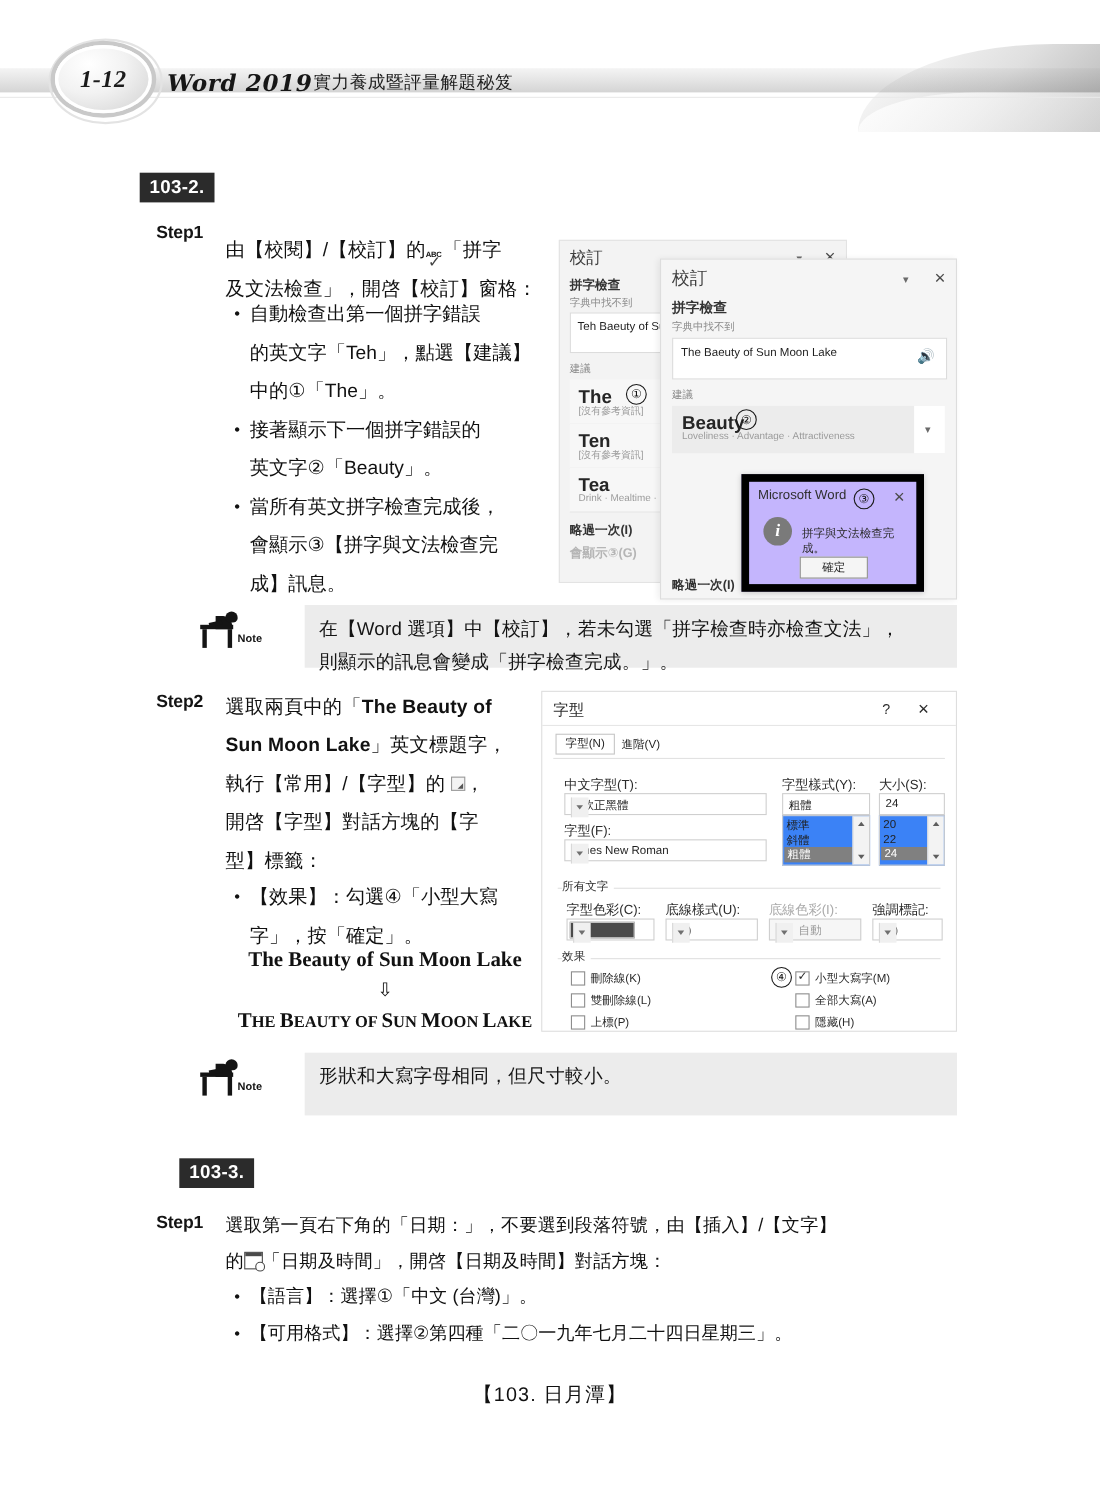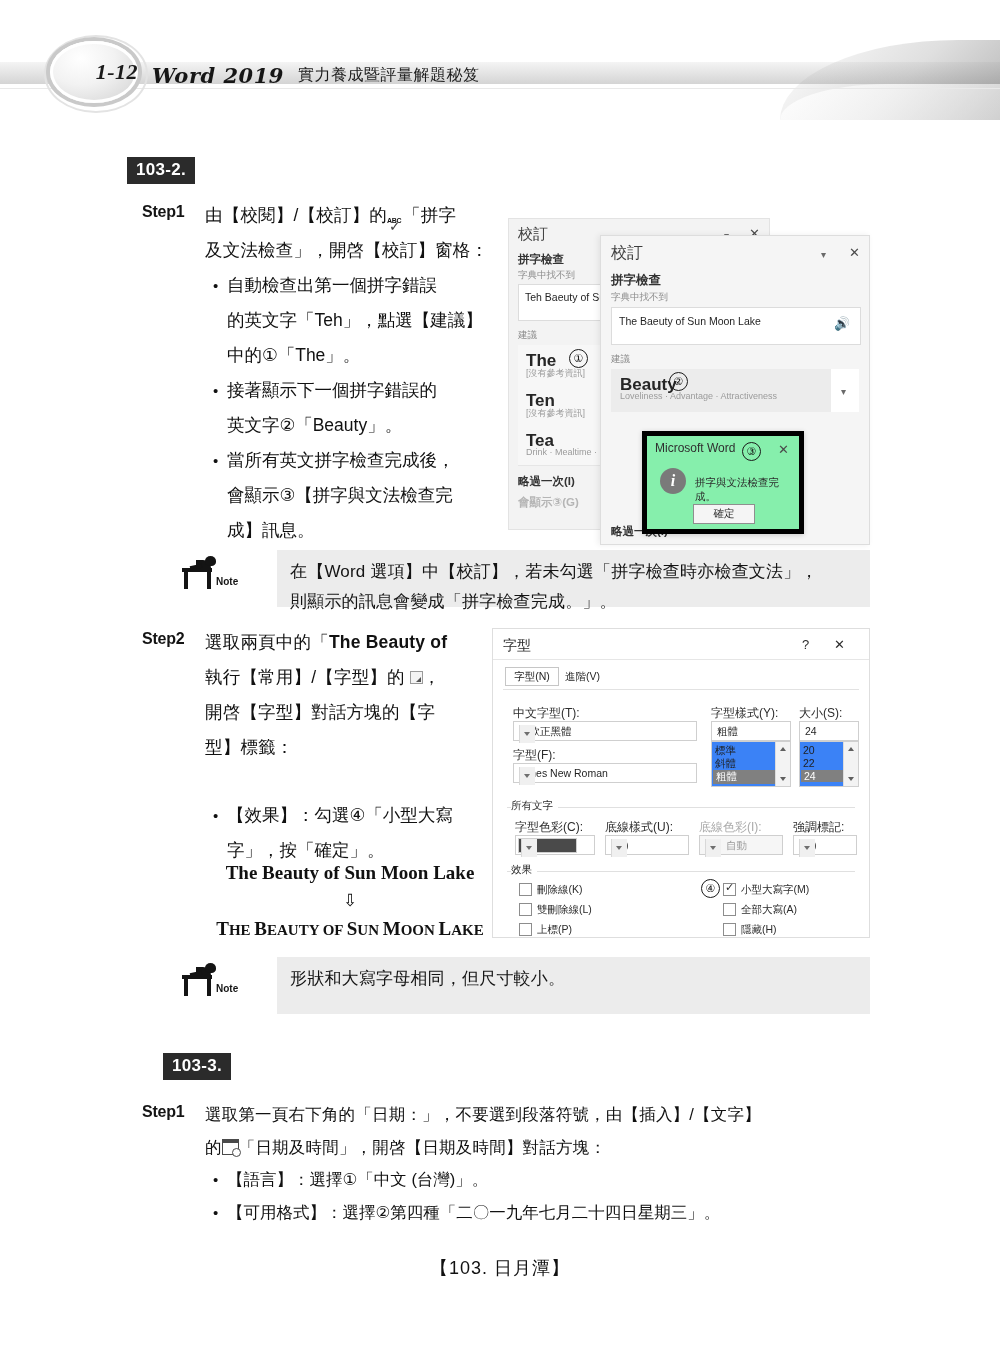--- a/index.html
+++ b/index.html
@@ -27,31 +27,31 @@
     content:"";position:absolute;left:0;top:44px;width:220px;height:36px;
     background:linear-gradient(135deg,rgba(255,255,255,.85),rgba(235,235,235,.5));
     border-top-left-radius:180px 60px;
   }
   .hdr-hairline{position:absolute;left:0;top:88px;width:1000px;height:1px;background:#e9e9e9;}
   .pagenum-badge{
     position:absolute;left:50px;top:41px;width:88px;height:62px;
     border-radius:50%;
     background:radial-gradient(ellipse at 35% 28%,#ffffff 0%,#f2f2f2 42%,#dcdcdc 78%,#cfcfcf 100%);
     box-shadow:0 0 0 3px #ffffff inset,0 0 0 4px #c9c9c9;
-    display:flex;align-items:center;justify-content:flex-end;
+    display:flex;align-items:center;justify-content:center;
   }
   .pagenum-badge span{
     font-family:"Liberation Serif","DejaVu Serif",serif;
     font-style:italic;font-weight:bold;font-size:22px;color:#1b1b1b;letter-spacing:.5px;
   }
   .badge-ring{
     position:absolute;left:44px;top:35px;width:100px;height:74px;
     border:2px solid #e3e3e3;border-radius:50%;
   }
-  .hdr-title{position:absolute;left:152px;top:62px;display:flex;align-items:center;gap:14px;height:26px;}
+  .hdr-title{position:absolute;left:152px;top:62px;display:flex;align-items:center;gap:1px;height:26px;}
   .hdr-title .brand{
     font-family:"DejaVu Serif",serif;font-style:italic;font-weight:bold;font-size:21px;
     letter-spacing:.5px;color:#161616;
   }
   .hdr-title .sub{font-size:16px;color:#1b1b1b;letter-spacing:.5px;}
 
   
   .sec-label{
     position:absolute;background:#2b2b2b;color:#ffffff;
     font-weight:bold;font-size:17px;padding:3px 9px 4px 9px;letter-spacing:.3px;
@@ -138,21 +138,21 @@
   .fd-group{position:absolute;border-top:1px solid #e0e0e0;}
   .fd-glab{position:absolute;background:#ffffff;font-size:10.5px;color:#2c2c2c;padding-right:5px;}
   .cb{position:absolute;width:11px;height:11px;border:1px solid #8d8d8d;background:#fff;}
   .cb.on:after{content:"\2713";position:absolute;left:1px;top:-3px;font-size:11px;color:#2b2b2b;}
   .cb-lab{position:absolute;font-size:10.5px;color:#2c2c2c;}
   .tab-on{position:absolute;background:#ffffff;border:1px solid #c6c6c6;font-size:10.5px;color:#1f1f1f;text-align:center;}
   .tab-off{position:absolute;font-size:10.5px;color:#1f1f1f;}
   .swatch{position:absolute;background:#4a4a4a;border:1px solid #cfcfcf;}
 
   
-  .msgbox{position:absolute;background:#86efac;border:5px solid #000000;box-shadow:0 1px 5px rgba(0,0,0,.18);}
+  .msgbox{position:absolute;background:#c4b5fd;border:7px solid #000000;box-shadow:0 1px 5px rgba(0,0,0,.18);margin-left:32px;}
   .msg-title{position:absolute;font-size:12px;color:#2f2f2f;}
   .msg-info{position:absolute;width:26px;height:26px;border-radius:50%;background:#7a7a7a;color:#fff;display:flex;align-items:center;justify-content:center;font-style:italic;font-weight:bold;font-size:16px;font-family:"Liberation Serif",serif;}
   .msg-text{position:absolute;font-size:10.5px;color:#2b2b2b;}
   .msg-btn{position:absolute;background:#f5f5f5;border:1px solid #8f8f8f;font-size:10.5px;color:#1f1f1f;display:flex;align-items:center;justify-content:center;}
 
   
   .sample{position:absolute;font-family:"Liberation Serif","DejaVu Serif",serif;font-weight:bold;color:#111;text-align:center;}
   .sample.a{font-size:19px;}
   .sample.b{font-size:19px;}
   .sample.b .big{font-size:19px;}
@@ -176,21 +176,21 @@
   <div class="hdr-title">
     <span class="brand">Word 2019</span>
     <span class="sub">實力養成暨評量解題秘笈</span>
   </div>
 </div>
 
 <div class="sec-label" style="left:127px;top:157px;">103-2.</div>
 
 <div class="step-tag" style="left:142px;top:203px;">Step1</div>
 
-<div class="body-txt narrow" style="left:205px;top:198px;">
+<div class="body-txt narrow" style="left:205px;top:210px;">
   <div>
     <span>由【校閱】/【校訂】的</span><span class="abc-icon"><span class="abc">ABC</span><span class="chk">✓</span></span><span>「拼字</span>
   </div>
   <div>及文法檢查」，開啓【校訂】窗格：</div>
 </div>
 
 <ul class="bullets" style="left:212px;top:268px;width:292px;">
   <li>
     <div>自動檢查出第一個拼字錯誤</div>
     <div>的英文字「Teh」，點選【建議】</div>
@@ -288,20 +288,23 @@
   <div>則顯示的訊息會變成「拼字檢查完成。」。</div>
 </div>
 
 <div class="step-tag" style="left:142px;top:630px;">Step2</div>
 
 <div class="body-txt narrow" style="left:205px;top:625px;">
   <div>
     <span>選取兩頁中的「</span><span class="en">The Beauty of</span>
   </div>
   <div>
+    <span class="en">Sun Moon Lake</span><span>」英文標題字，</span>
+  </div>
+  <div>
     <span>執行【常用】/【字型】的</span> <span class="dlg-launch"></span><span>，</span>
   </div>
   <div>開啓【字型】對話方塊的【字</div>
   <div>型】標籤：</div>
 </div>
 
 <ul class="bullets" style="left:212px;top:798px;width:292px;">
   <li>
     <div>【效果】：勾選④「小型大寫</div>
     <div>字」，按「確定」。</div>

